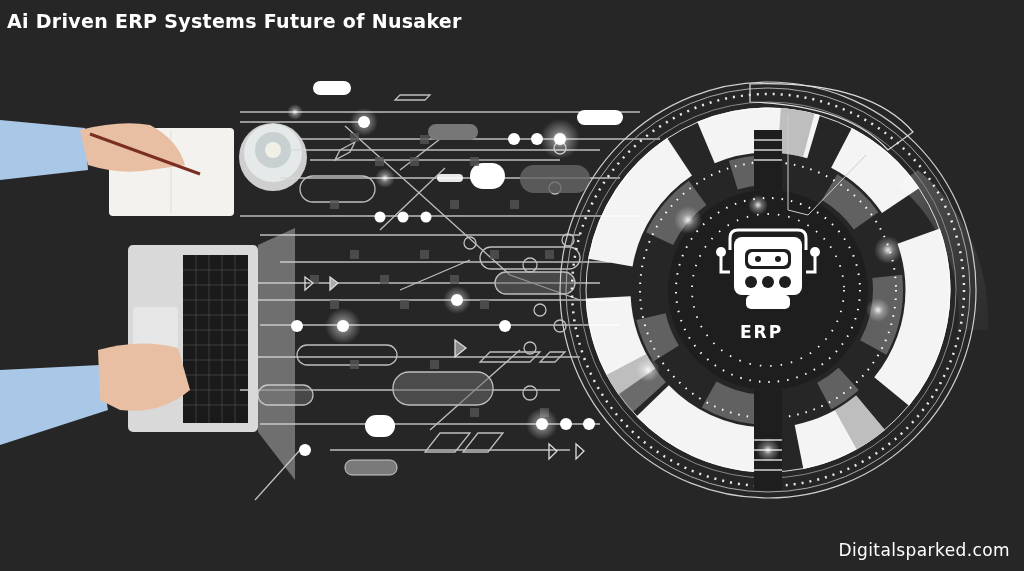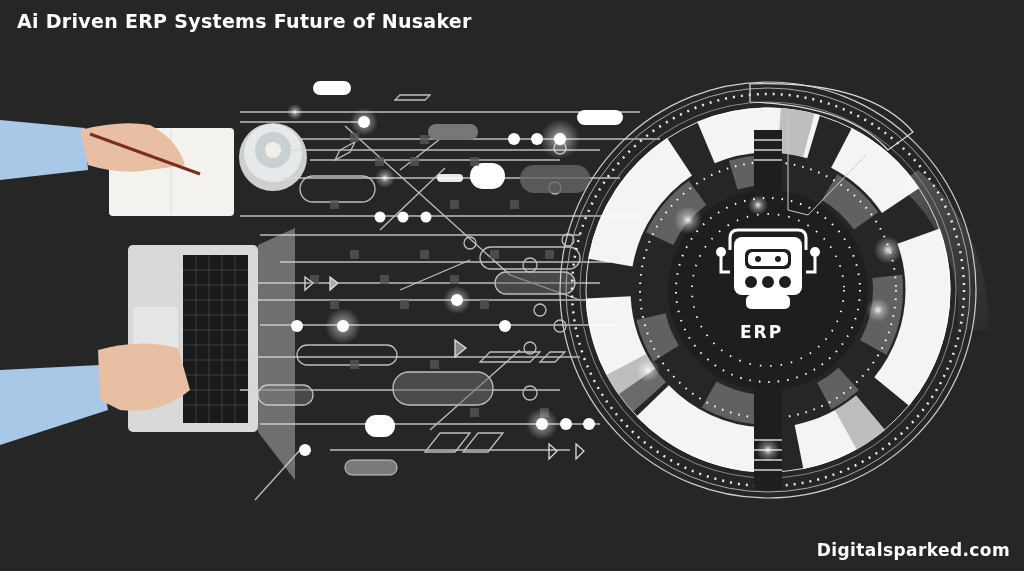--- a/index.html
+++ b/index.html
@@ -1,18 +1,18 @@
 <!DOCTYPE html>
 <html><head>
 <meta charset="utf-8">
 <style>
   html,body{margin:0;padding:0;}
   body{width:1024px;height:571px;background:#262626;overflow:hidden;position:relative;font-family:"DejaVu Sans",sans-serif;}
-  .title{position:absolute;left:17px;top:10px;color:#fff;font-weight:bold;font-size:19px;letter-spacing:0.3px;white-space:nowrap;z-index:10;}
-  .watermark{position:absolute;right:14px;bottom:11px;color:#fff;font-weight:bold;font-size:17px;letter-spacing:0.4px;z-index:10;}
+  .title{position:absolute;left:7px;top:10px;color:#fff;font-weight:bold;font-size:19px;letter-spacing:0.3px;white-space:nowrap;z-index:10;}
+  .watermark{position:absolute;right:14px;bottom:11px;color:#fff;font-weight:normal;font-size:17px;letter-spacing:0.4px;z-index:10;}
   svg.scene{position:absolute;left:0;top:0;}
   .erp-label{position:absolute;left:740px;top:322px;width:60px;text-align:left;color:#fff;font-weight:bold;font-size:17px;letter-spacing:2px;z-index:10;}
 </style>
 </head>
 <body>
 
 <div class="title">Ai Driven ERP Systems Future of Nusaker</div>
 
 <svg class="scene" width="1024" height="571" viewBox="0 0 1024 571">
   <defs>

